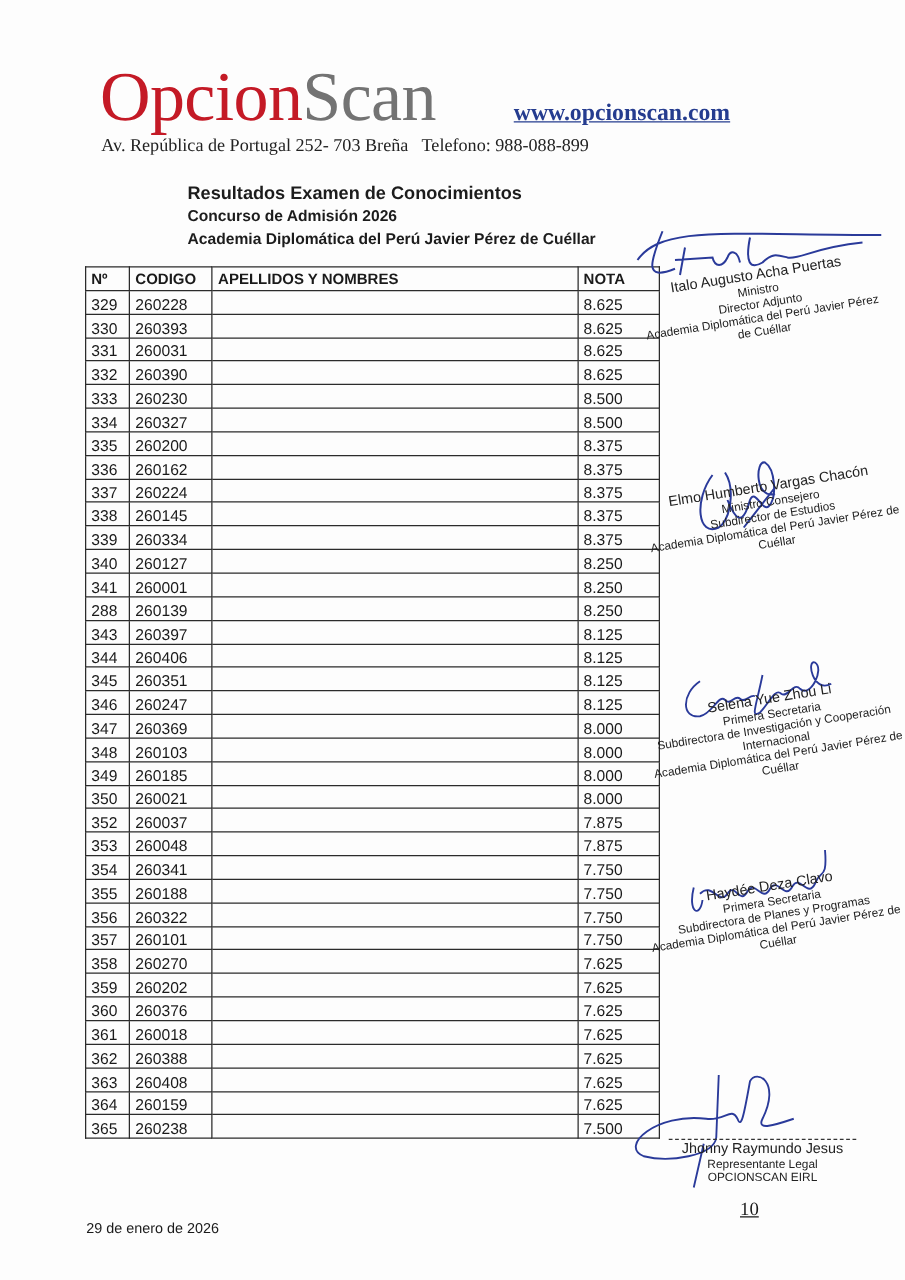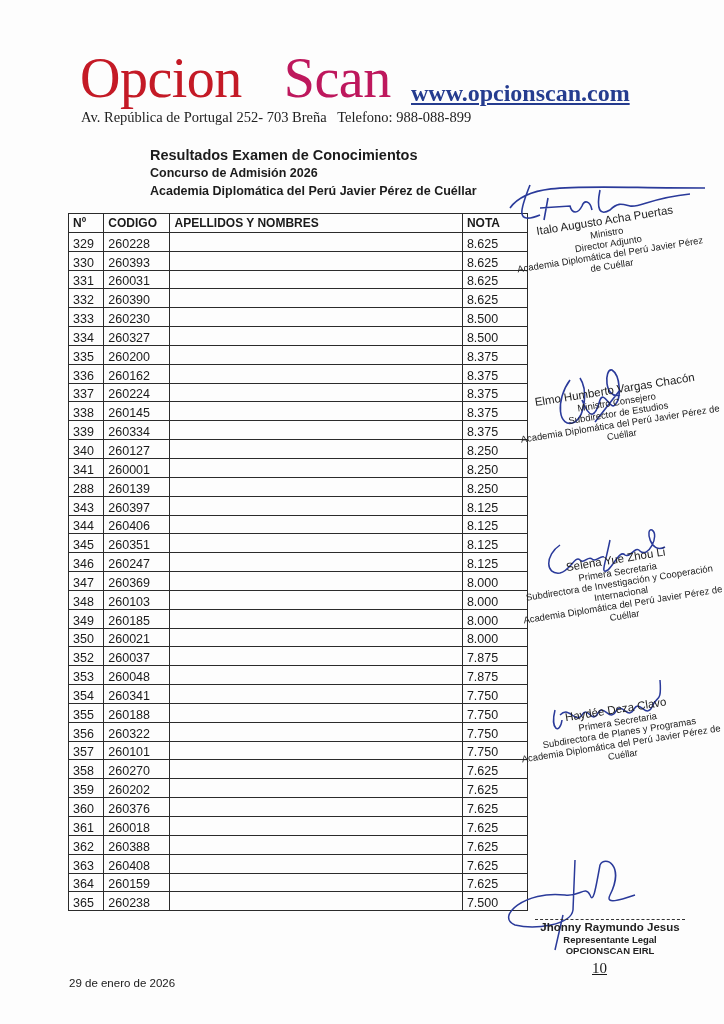--- a/index.html
+++ b/index.html
@@ -8,25 +8,25 @@
     background: #fdfdfd;
     font-family: "Liberation Sans", sans-serif;
     color: #1a1a1a;
   }
   .brand {
     position: absolute; left: 80px; top: 46px;
     font-family: "Liberation Serif", serif;
     font-size: 56px; line-height: 64px; letter-spacing: -0.5px;
   }
   .brand .b1 { color: #c41a26; }
-  .brand .b2 { color: #be185d; margin-left: 42px; }
+  .brand .b2 { color: #737373; }
   .website {
     position: absolute; left: 411px; top: 80px;
     font-family: "Liberation Serif", serif; font-weight: bold;
-    font-size: 24px; color: #253c8f; text-decoration: underline;
+    font-size: 19px; color: #253c8f; text-decoration: underline;
   }
   .address {
     position: absolute; left: 81px; top: 109px;
     font-family: "Liberation Serif", serif; font-size: 14.5px; color: #222;
     white-space: pre;
   }
   .titles {
     position: absolute; left: 150px; width: 390px; top: 146px;
     text-align: left; font-weight: bold; color: #1c1c1c;
   }
@@ -55,21 +55,21 @@
   .sig svg { position: absolute; overflow: visible; }
   .sig1 { left: 500px; top: 180px; width: 220px; height: 120px; }
   .sig1 .lines { position: absolute; left: 5px; top: 50px; width: 200px; transform: rotate(-9deg); }
   .sig2 { left: 500px; top: 360px; width: 220px; height: 120px; }
   .sig2 .lines { position: absolute; left: 10px; top: 40px; width: 210px; transform: rotate(-9deg); }
   .sig3 { left: 500px; top: 515px; width: 224px; height: 130px; }
   .sig3 .lines { position: absolute; left: 10px; top: 55px; width: 212px; transform: rotate(-9deg); }
   .sig4 { left: 500px; top: 675px; width: 224px; height: 130px; }
   .sig4 .lines { position: absolute; left: 10px; top: 45px; width: 212px; transform: rotate(-9deg); }
   .sig5 { left: 495px; top: 855px; width: 229px; height: 100px; }
-  .sig5 .lines { position: absolute; left: 35px; top: 64px; width: 160px; font-weight: bold; }
+  .sig5 .lines { position: absolute; left: 35px; top: 56px; width: 160px; }
   .sig5 .dash { border-top: 1px dashed #333; width: 150px; margin: 0 auto 1px; }
 
   .page-num {
     position: absolute; left: 592px; top: 960px;
     font-family: "Liberation Serif", serif; font-size: 15px; text-decoration: underline;
   }
   .date {
     position: absolute; left: 69px; top: 977px; font-size: 11.5px;
   }
 </style>

